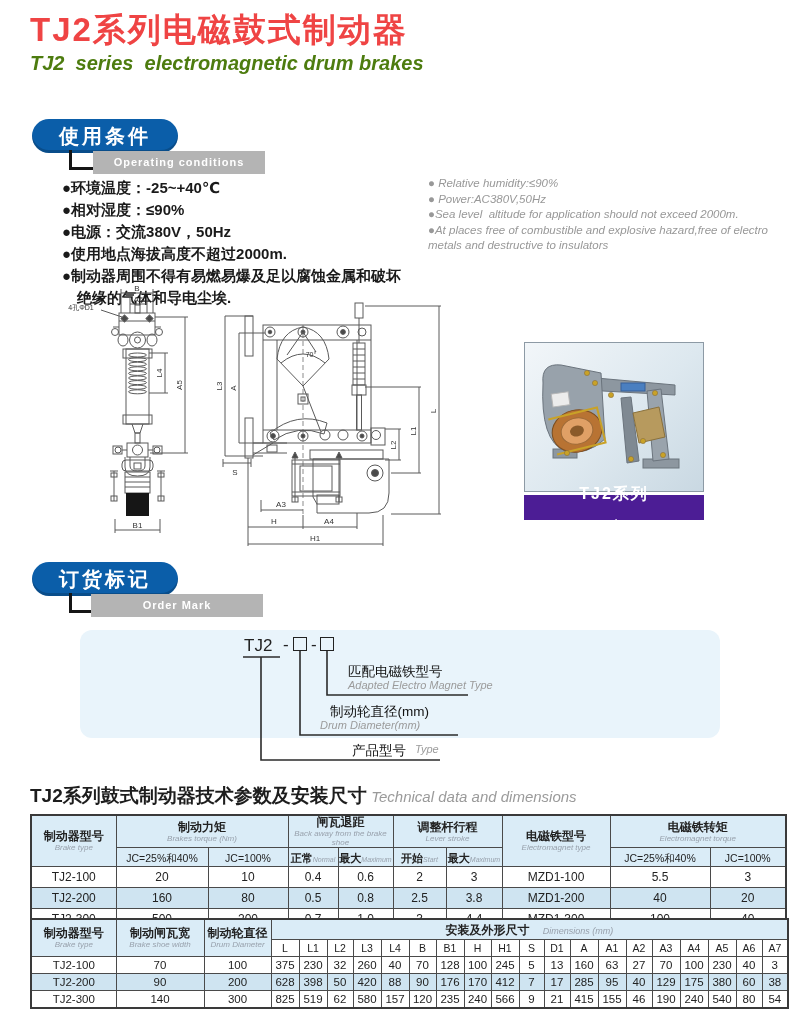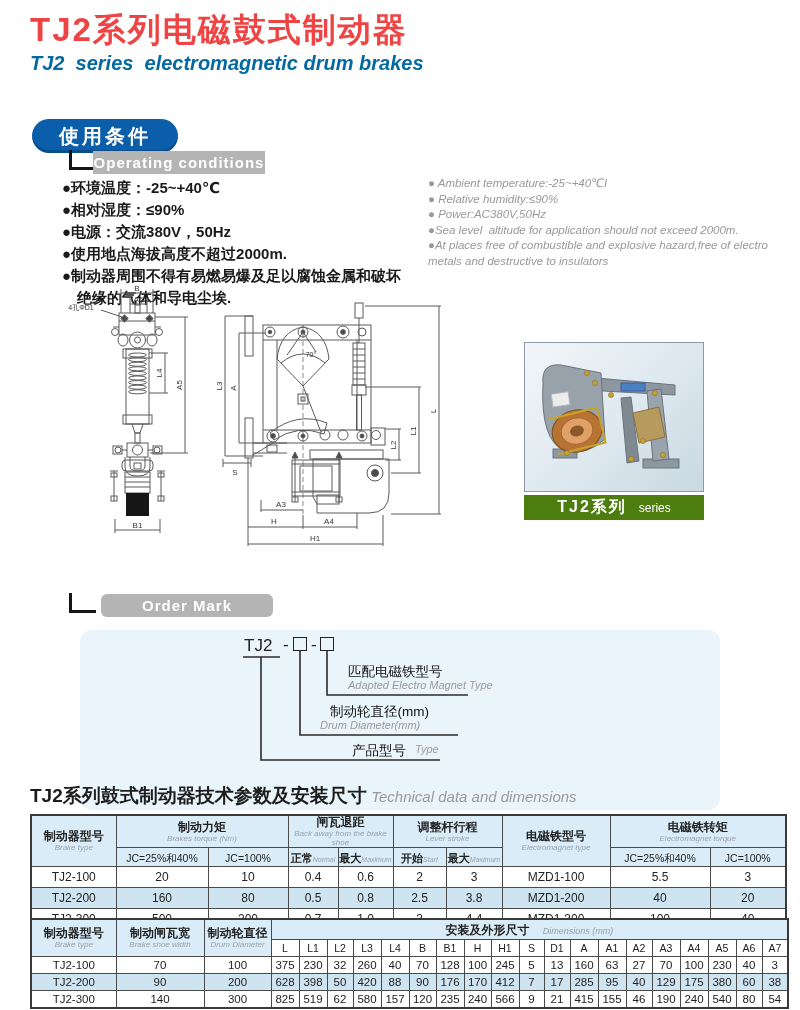--- a/index.html
+++ b/index.html
@@ -2,48 +2,48 @@
 <html><head>
 <meta charset="utf-8">
 <style>
   html,body{margin:0;padding:0;background:#fff;}
   .page{position:relative;width:800px;height:1010px;background:#ffffff;overflow:hidden;
         font-family:"Liberation Sans","DejaVu Sans",sans-serif;}
   .abs{position:absolute;}
 
   
   .title-cn{left:30px;top:8px;font-size:33px;font-weight:bold;color:#ef4444;letter-spacing:2px;}
-  .title-en{left:30px;top:52px;font-size:20px;font-weight:bold;font-style:italic;color:#0369a1;white-space:pre;}
+  .title-en{left:30px;top:52px;font-size:20px;font-weight:bold;font-style:italic;color:#4d7c0f;white-space:pre;}
 
   
   .pill{width:146px;height:34px;background:#0b5ea9;border-radius:17px;color:#fff;
         font-size:20px;font-weight:bold;text-align:center;line-height:34px;letter-spacing:3px;
         box-shadow:inset 0 -3px 0 rgba(0,0,0,.18);}
   .connector{width:24px;height:17px;border-left:3px solid #151515;border-bottom:3px solid #151515;}
-  .graybar{width:172px;height:23px;background:#b4b4b4;color:#fff;font-size:15px;font-weight:bold;
+  .graybar{width:172px;height:23px;background:#b4b4b4;color:#fff;font-size:11px;font-weight:bold;
            text-align:center;line-height:23px;letter-spacing:1px;}
 
   
   .cnlist{left:62px;top:177px;width:360px;}
   .cnlist .ln{font-size:15px;font-weight:bold;color:#1a1a1a;line-height:22px;white-space:pre;}
   .cnlist .ln.indent{padding-left:15px;}
   .enlist{left:428px;top:176px;width:365px;}
   .enlist .ln{font-size:11.5px;font-style:italic;color:#989898;line-height:15.5px;white-space:pre;}
 
   
   svg text{font-family:"Liberation Sans","DejaVu Sans",sans-serif;}
   .photo-box{left:524px;top:342px;width:178px;height:148px;border:1px solid #8d9aa5;
              background:linear-gradient(135deg,#f2f6f9 0%,#dde8ef 55%,#c9d8e2 100%);}
-  .caption{left:524px;top:495px;width:180px;height:25px;background:#4d7c0f;color:#fff;
-           display:flex;align-items:center;justify-content:center;gap:12px;}
+  .caption{left:524px;top:495px;width:180px;height:25px;background:#4c1d95;color:#fff;
+           display:flex;align-items:center;justify-content:center;gap:12px;flex-direction:column;}
   .caption .c1{font-size:16px;font-weight:bold;letter-spacing:2px;}
   .caption .c2{font-size:12px;}
 
   
-  .panel{left:80px;top:630px;width:640px;height:180px;background:#e9f4fb;border-radius:12px;}
+  .panel{left:80px;top:630px;width:640px;height:108px;background:#e9f4fb;border-radius:12px;}
   .panel .code{font-size:17px;color:#222;}
   .panel .sq{width:12px;height:12px;border:1.6px solid #222;background:transparent;}
   .panel .lbl-cn{font-size:13.5px;font-weight:normal;color:#111;}
   .panel .lbl-en{font-size:11px;font-style:italic;color:#9b9b9b;}
 
   
   .tech-head{left:30px;top:783px;white-space:nowrap;}
   .tech-head .h-cn{font-size:19px;font-weight:bold;color:#1d1d1d;}
   .tech-head .h-en{font-size:15px;font-style:italic;color:#9a9a9a;}
 
@@ -83,21 +83,20 @@
   <div class="abs cnlist">
     <div class="ln">●环境温度：-25~+40℃</div>
     <div class="ln">●相对湿度：≤90%</div>
     <div class="ln">●电源：交流380V，50Hz</div>
     <div class="ln">●使用地点海拔高度不超过2000m.</div>
     <div class="ln">●制动器周围不得有易燃易爆及足以腐蚀金属和破坏</div>
     <div class="ln indent">绝缘的气体和导电尘埃.</div>
   </div>
 
   <div class="abs enlist">
-    <div class="ln">● Ambient temperature:-25~+40℃I</div>
     <div class="ln">● Relative humidity:≤90%</div>
     <div class="ln">● Power:AC380V,50Hz</div>
     <div class="ln">●Sea level  altitude for application should not exceed 2000m.</div>
     <div class="ln">●At places free of combustible and explosive hazard,free of electro</div>
     <div class="ln">metals and destructive to insulators</div>
   </div>
 
   <svg class="abs" style="left:35px;top:283px;" width="180" height="270" viewBox="0 0 180 270">
     <g stroke="#5a5a5a" stroke-width="1" fill="none">
 
@@ -346,22 +345,23 @@
         <circle cx="42" cy="110" r="2.6"></circle>
           <circle cx="106" cy="116" r="2.6"></circle>
       </g>
     </svg>
   </div>
   <div class="abs caption">
     <span class="c1">TJ2系列</span>
     <span class="c2">series</span>
   </div>
 
+  <div class="abs pill" style="left:32px;top:562px;">订货标记</div>
   <div class="abs connector" style="left:69px;top:593px;"></div>
-  <div class="abs graybar" style="left:101px;top:594px;border-radius:6px;">Order Mark</div>
+  <div class="abs graybar" style="left:91px;top:594px;">Order Mark</div>
 
   <div class="abs panel">
     <svg class="abs" style="left:0;top:0;" width="640" height="147" viewBox="0 0 640 147">
       <g stroke="#2b2b2b" stroke-width="1.6" fill="none">
         <line x1="163" y1="27" x2="200" y2="27"></line>
         <path d="M181,27 L181,130 L360,130"></path>
         <path d="M220,21 L220,105 L378,105"></path>
         <path d="M247,21 L247,65 L388,65"></path>
       </g>
     </svg>

